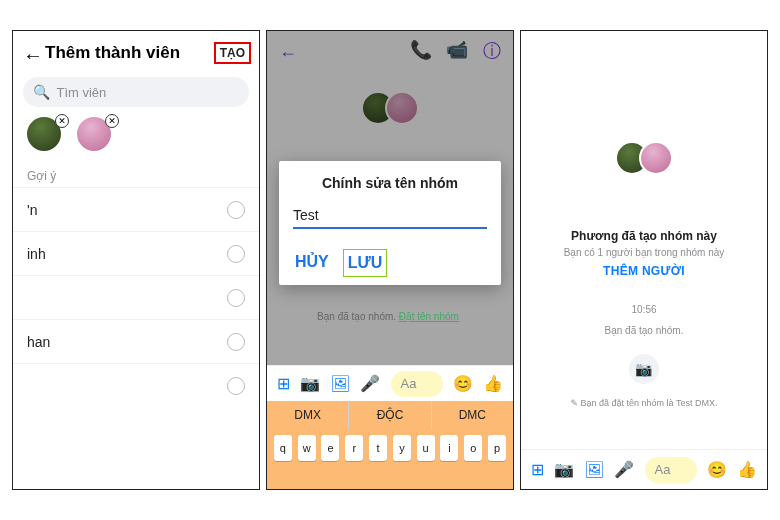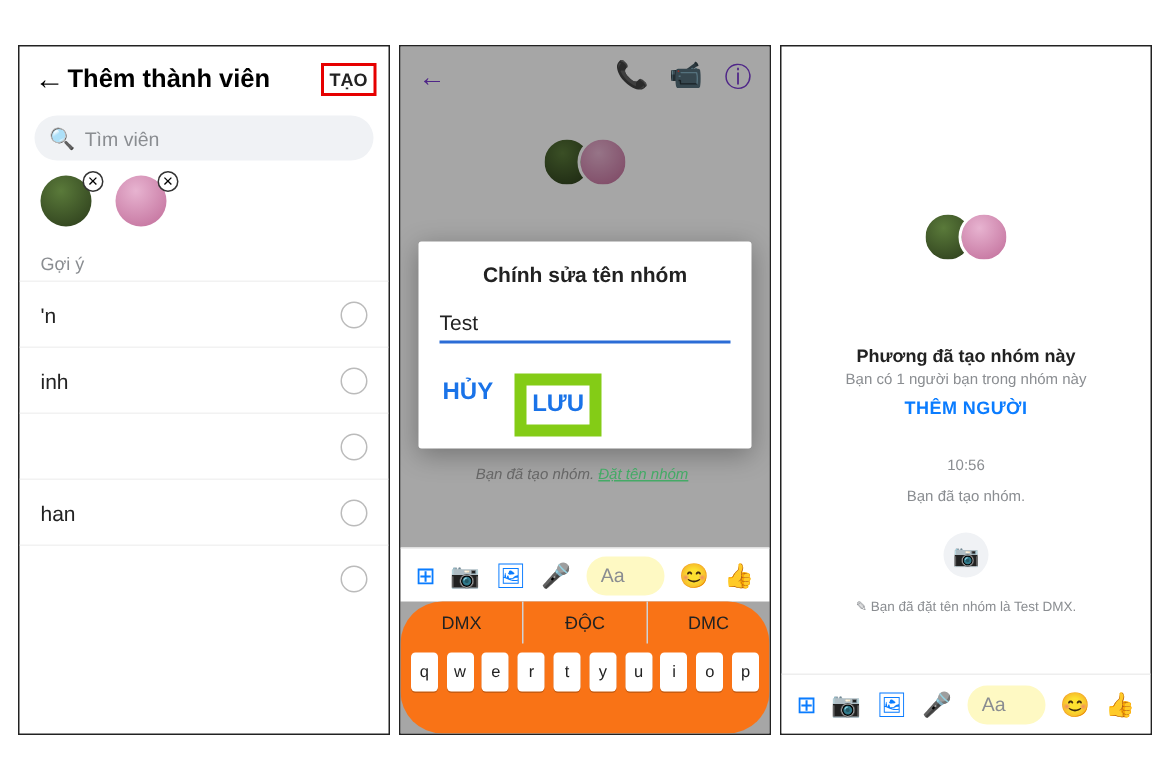--- a/index.html
+++ b/index.html
@@ -26,27 +26,27 @@
   .p2-ico { color: #7a3bd1; font-size: 18px; }
   .p2-body { position: absolute; inset: 0; background: rgba(0,0,0,0.35); }
   .avpair { position: absolute; top: 60px; left: 50%; transform: translateX(-50%); display: flex; }
   .avpair .c { width: 34px; height: 34px; border-radius: 50%; border: 2px solid #fff; }
   .avpair .c:last-child { margin-left: -10px; }
   .dialog { position: absolute; top: 130px; left: 12px; right: 12px; background: #fff; border-radius: 2px; box-shadow: 0 4px 18px rgba(0,0,0,.3); padding: 14px 14px 8px; }
   .dlg-title { font-size: 14px; font-weight: 600; color: #222; margin-bottom: 16px; text-align: center; }
   .dlg-input { font-size: 14px; color: #222; padding-bottom: 4px; border-bottom: 2px solid #2b6cd6; }
   .dlg-actions { display: flex; justify-content: flex-start; gap: 12px; margin-top: 20px; font-size: 16px; font-weight: 700; }
   .btn-cancel { color: #1a73e8; padding: 4px 2px; }
-  .btn-save { color: #1a73e8; border: 8px solid #84cc16; padding: 4px 4px; }
-  .p2-hint { position: absolute; top: 280px; left: 0; right: 4px; text-align: center; font-size: 10px; color: #666; font-style: italic; }
+  .btn-save { color: #1a73e8; border: 1px solid #84cc16; padding: 4px 4px; }
+  .p2-hint { position: absolute; top: 280px; left: 0; right: 4px; text-align: center; font-size: 10px; color: #666; }
   .p2-hint a { color: #4a6; text-decoration: underline; }
   .composer { position: absolute; bottom: 88px; left: 0; right: 0; height: 36px; display: flex; align-items: center; gap: 10px; padding: 0 10px; background: #fff; border-top: 1px solid #eee; }
   .ci { color: #0a7cff; font-size: 16px; }
   .ci.aa { flex: 1; background: #fef9c3; border-radius: 14px; height: 26px; display: flex; align-items: center; padding: 0 10px; color: #8a8d91; font-size: 13px; }
-  .kb { position: absolute; bottom: 0; left: 0; right: 0; height: 88px; background: #f97316; border-radius: 28px; }
+  .kb { position: absolute; bottom: 0; left: 0; right: 0; height: 88px; background: #fdba74; }
   .kb-sug { display: flex; height: 28px; }
   .kb-sug div { flex: 1; text-align: center; font-size: 12px; line-height: 28px; color: #222; border-right: 1px solid #d0d2d5; }
   .kb-sug div:last-child { border-right: none; }
   .kb-keys { display: flex; justify-content: space-around; padding: 6px 4px; }
   .kb-keys span { width: 18px; height: 26px; background: #fff; border-radius: 3px; font-size: 11px; text-align: center; line-height: 26px; color: #222; box-shadow: 0 1px 0 rgba(0,0,0,.2); }
   
   .p3-center { text-align: center; padding-top: 110px; }
   .p3-av { display: inline-flex; }
   .p3-av .c { width: 34px; height: 34px; border-radius: 50%; border: 2px solid #fff; }
   .p3-av .c:last-child { margin-left: -10px; }

